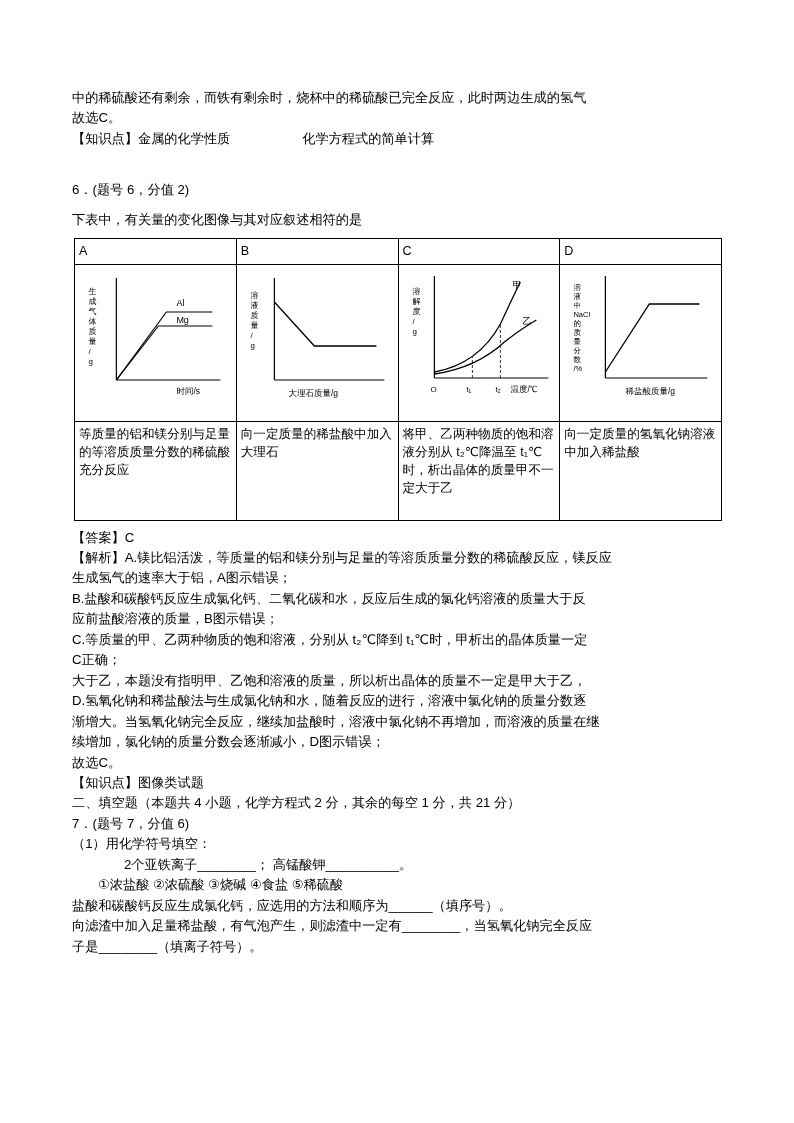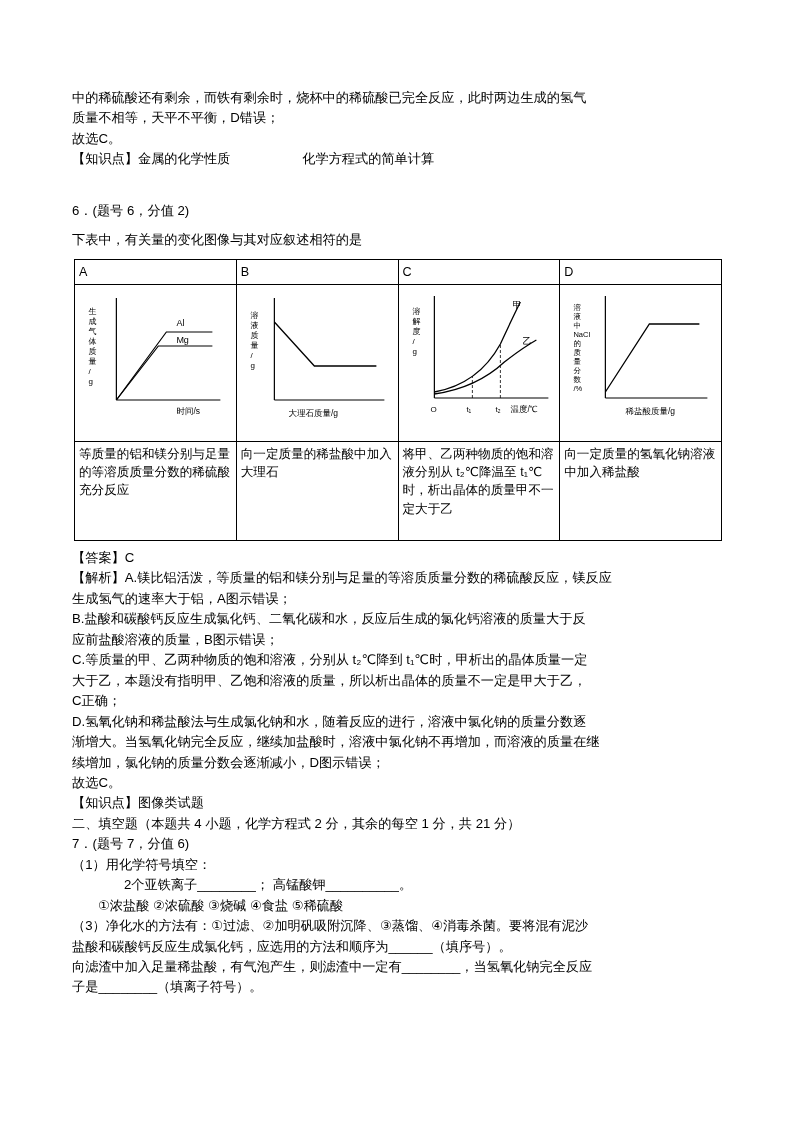--- a/index.html
+++ b/index.html
@@ -45,21 +45,20 @@
   td.desc{height:92px;}
   .chartbox{width:100%;height:142px;display:block;}
 </style>
 </head>
 <body>
 
 <div class="page">
 
   <div>
     <p class="para">中的稀硫酸还有剩余，而铁有剩余时，烧杯中的稀硫酸已完全反应，此时两边生成的氢气</p>
-    <p class="para">质量不相等，天平不平衡，D错误；</p>
     <p class="para">故选C。</p>
   </div>
 
   <p class="para">
     <span>【知识点】金属的化学性质</span><span class="gap-wide"></span><span>化学方程式的简单计算</span>
   </p>
 
   <div class="spacer-md"></div>
 
   <p class="para q-head">6．(题号 6，分值 2)</p>
@@ -166,37 +165,36 @@
     <span>【答案】</span><span>C</span>
   </p>
 
   <p class="para">
     <span>【解析】</span><span>A.镁比铝活泼，等质量的铝和镁分别与足量的等溶质质量分数的稀硫酸反应，镁反应</span>
   </p>
   <p class="para">生成氢气的速率大于铝，A图示错误；</p>
   <p class="para">B.盐酸和碳酸钙反应生成氯化钙、二氧化碳和水，反应后生成的氯化钙溶液的质量大于反</p>
   <p class="para">应前盐酸溶液的质量，B图示错误；</p>
   <p class="para">C.等质量的甲、乙两种物质的饱和溶液，分别从 t₂℃降到 t₁℃时，甲析出的晶体质量一定</p>
+  <p class="para">C正确；</p>
   <p class="para">大于乙，本题没有指明甲、乙饱和溶液的质量，所以析出晶体的质量不一定是甲大于乙，</p>
-  <p class="para">C正确；</p>
   <p class="para">D.氢氧化钠和稀盐酸法与生成氯化钠和水，随着反应的进行，溶液中氯化钠的质量分数逐</p>
   <p class="para">渐增大。当氢氧化钠完全反应，继续加盐酸时，溶液中氯化钠不再增加，而溶液的质量在继</p>
   <p class="para">续增加，氯化钠的质量分数会逐渐减小，D图示错误；</p>
   <p class="para">故选C。</p>
 
   <p class="para">【知识点】图像类试题</p>
 
   <p class="para">二、填空题（本题共 4 小题，化学方程式 2 分，其余的每空 1 分，共 21 分）</p>
 
   <p class="para">7．(题号 7，分值 6)</p>
 
   <p class="para">（1）用化学符号填空：</p>
   <p class="para"><span class="gap-mid"></span><span>2个亚铁离子________；  高锰酸钾__________。</span></p>
 
   <p class="para"><span class="gap-mid" style="width:26px"></span><span>①浓盐酸  ②浓硫酸  ③烧碱   ④食盐   ⑤稀硫酸</span></p>
 
-  <p class="para">（3）净化水的方法有：①过滤、②加明矾吸附沉降、③蒸馏、④消毒杀菌。要将混有泥沙</p>
   <p class="para">盐酸和碳酸钙反应生成氯化钙，应选用的方法和顺序为______（填序号）。</p>
 
   <p class="para">向滤渣中加入足量稀盐酸，有气泡产生，则滤渣中一定有________，当氢氧化钠完全反应</p>
   <p class="para">子是________（填离子符号）。</p>
 
 </div>
 
 </body></html>

